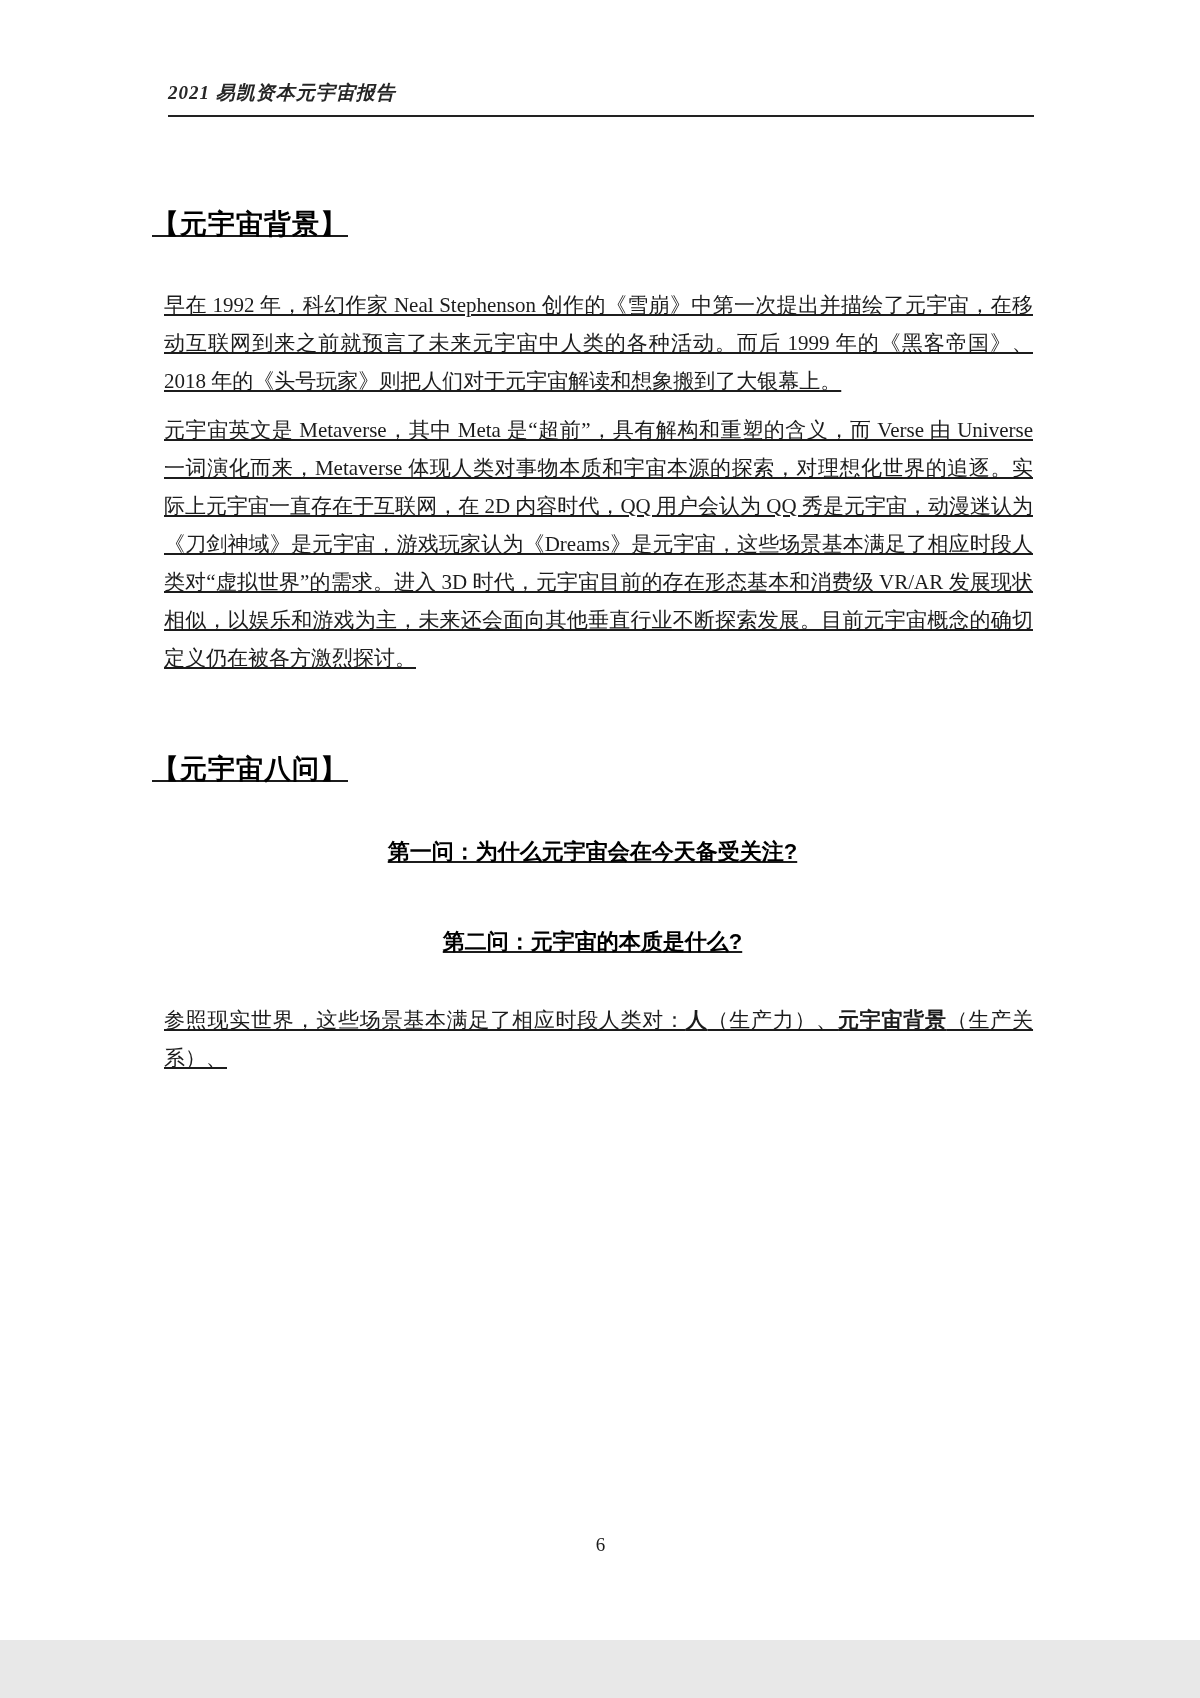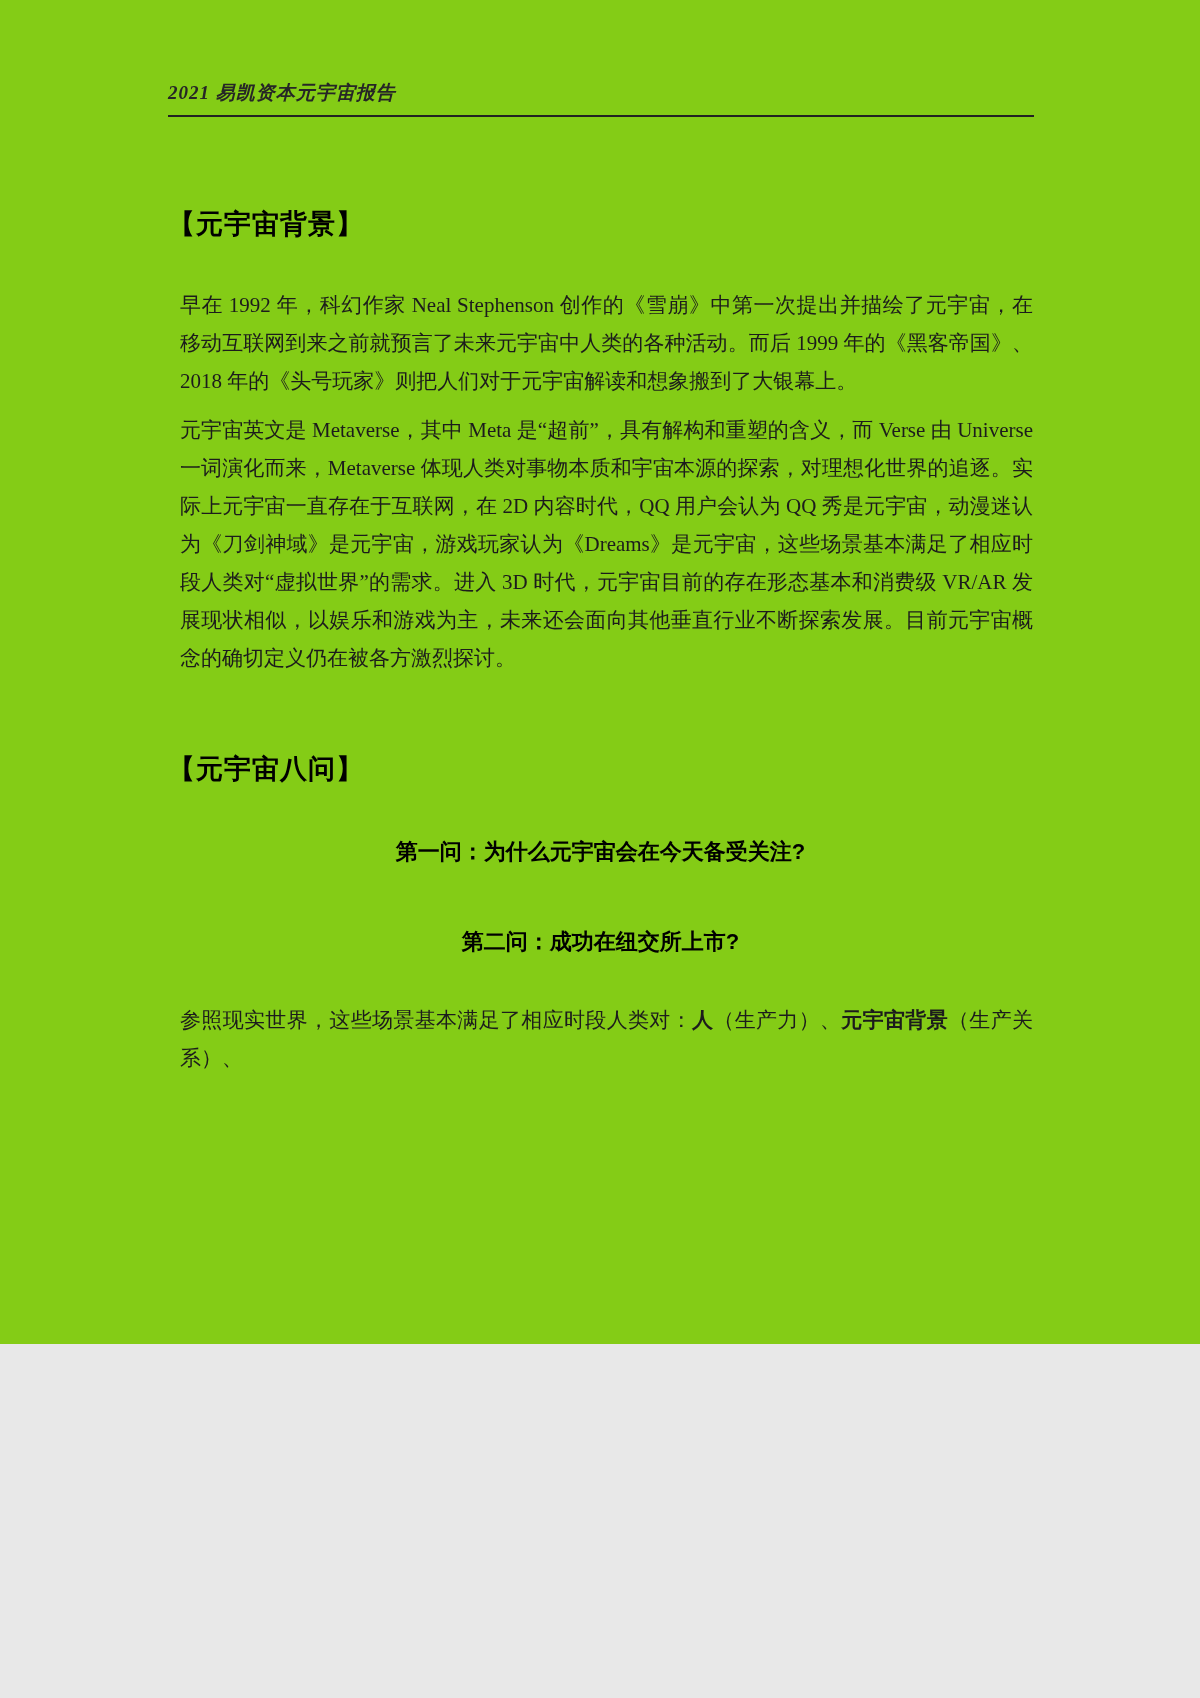--- a/index.html
+++ b/index.html
@@ -1,40 +1,40 @@
 <!DOCTYPE html>
 <html><head>
 <meta charset="utf-8">
 <style>
   html,body { margin:0; padding:0; background:#e8e8e8; }
   .page {
     position:relative;
-    width:1200px; height:1344px;
+    width:1200px; height:1640px;
     margin:0 auto;
-    background:#84cc16;
+    background:#ffffff;
     color:#1c1c1c;
     font-family:"Liberation Serif","DejaVu Serif",serif;
     overflow:hidden;
   }
   .page-header {
     position:absolute;
     left:168px; right:166px; top:80px;
     border-bottom:2px solid #222222;
     padding-bottom:9px;
   }
   .page-header .title {
     font-size:19px;
     font-weight:600;
     font-style:italic;
     letter-spacing:1px;
     color:#262626;
   }
   .content {
     position:absolute;
-    left:168px; right:167px; top:196px;
+    left:152px; right:167px; top:196px;text-decoration:underline;
   }
   .heading-major {
     font-family:"Liberation Sans","DejaVu Sans",sans-serif;
     font-weight:900;
     font-size:27px;
     letter-spacing:1px;
     color:#000;
     margin:0;
   }
   #heading-background { margin:10px 0 0 0; }
@@ -83,21 +83,21 @@
 
 
     <p class="para">元宇宙英文是 Metaverse，其中 Meta 是“超前”，具有解构和重塑的含义，而 Verse 由 Universe 一词演化而来，Metaverse 体现人类对事物本质和宇宙本源的探索，对理想化世界的追逐。实际上元宇宙一直存在于互联网，在 2D 内容时代，QQ 用户会认为 QQ 秀是元宇宙，动漫迷认为《刀剑神域》是元宇宙，游戏玩家认为《Dreams》是元宇宙，这些场景基本满足了相应时段人类对“虚拟世界”的需求。进入 3D 时代，元宇宙目前的存在形态基本和消费级 VR/AR 发展现状相似，以娱乐和游戏为主，未来还会面向其他垂直行业不断探索发展。目前元宇宙概念的确切定义仍在被各方激烈探讨。</p>
 
     <h1 class="heading-major" id="heading-eight-questions">【元宇宙八问】</h1>
 
     <h2 class="heading-question">第一问：为什么元宇宙会在今天备受关注?</h2>
 
 
 
-    <h2 class="heading-question" style="margin-top:60px;">第二问：成功在纽交所上市?</h2>
+    <h2 class="heading-question" style="margin-top:60px;">第二问：元宇宙的本质是什么?</h2>
 
     <p class="para first-after-heading">
       <span>参照现实世界，这些场景基本满足了相应时段人类对：</span><span class="seg-bold">人</span><span>（生产力）、</span><span class="seg-bold">元宇宙背景</span><span>（生产关系）、</span>
     </p>
 
   </div>
 
   <div class="page-footer">
     <span>6</span>
   </div>

